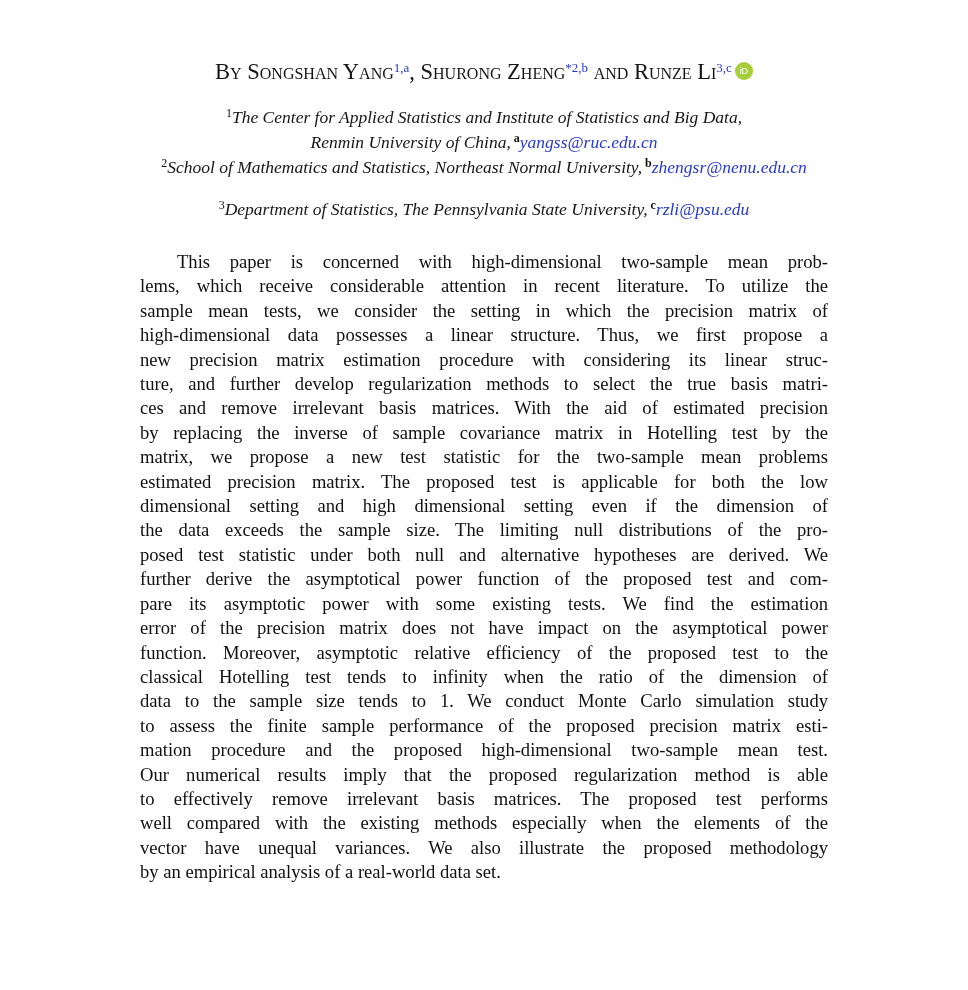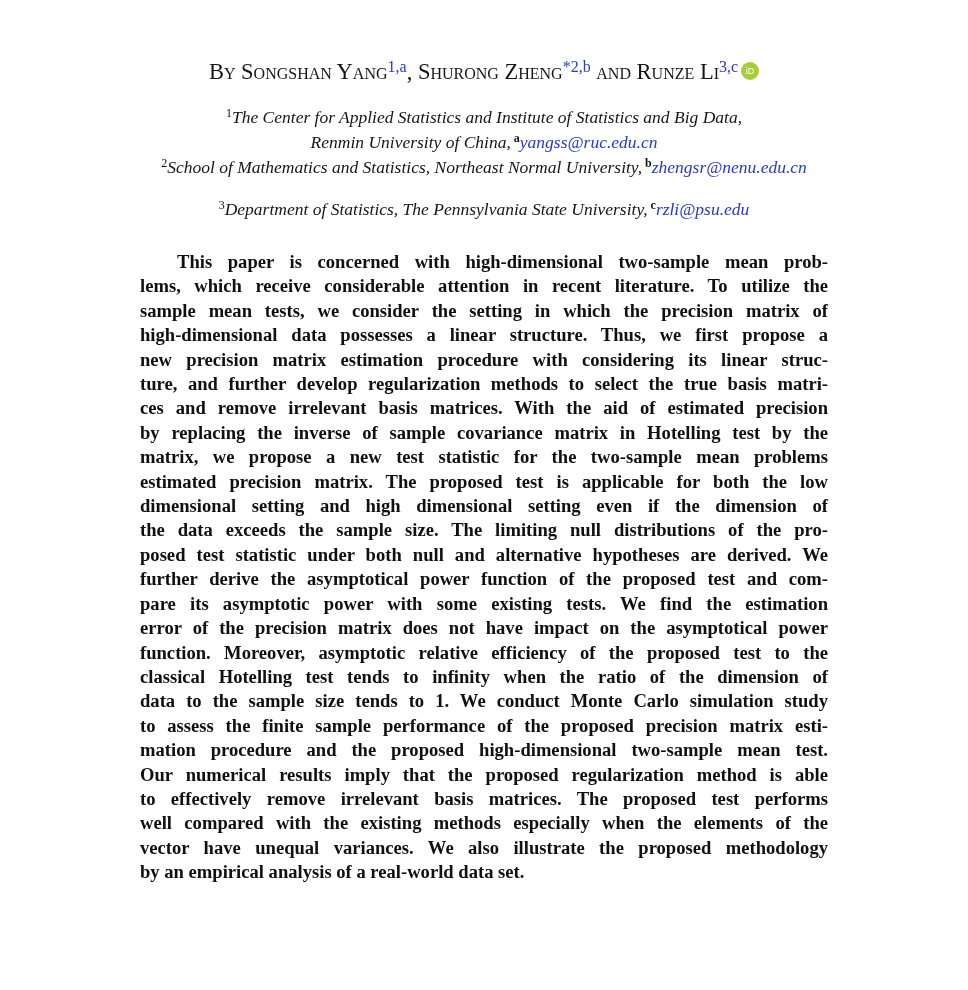--- a/index.html
+++ b/index.html
@@ -31,21 +31,21 @@
   
   .authors {
     margin-top: 25px;
     text-align: center;
     font-size: 22.5px;
     color: #151515;
     white-space: nowrap;
   }
   .sc { font-variant: small-caps; }
   .sup {
-    font-size: 16px;
+    font-size: 13px;
     position: relative;
     top: -7px;
     color: var(--blue, #2639d2);
     font-variant: normal;
   }
   .sup-black {
     font-size: 12px;
     position: relative;
     top: -6px;
     color: #111;
@@ -100,21 +100,20 @@
   .abstract {
     margin: 27px auto 0 auto;
     width: 688px;
     font-size: 18.6px;
     line-height: 24.4px;
     color: #101010;
   }
   .abs-line {
     text-align: justify;
     text-align-last: justify;
-    font-weight: bold;
   }
   .abs-line.first { text-indent: 37px; }
   .abs-line.last  { text-align-last: left; }
 </style>
 </head>
 <body>
 
 <div class="page">
 
 

